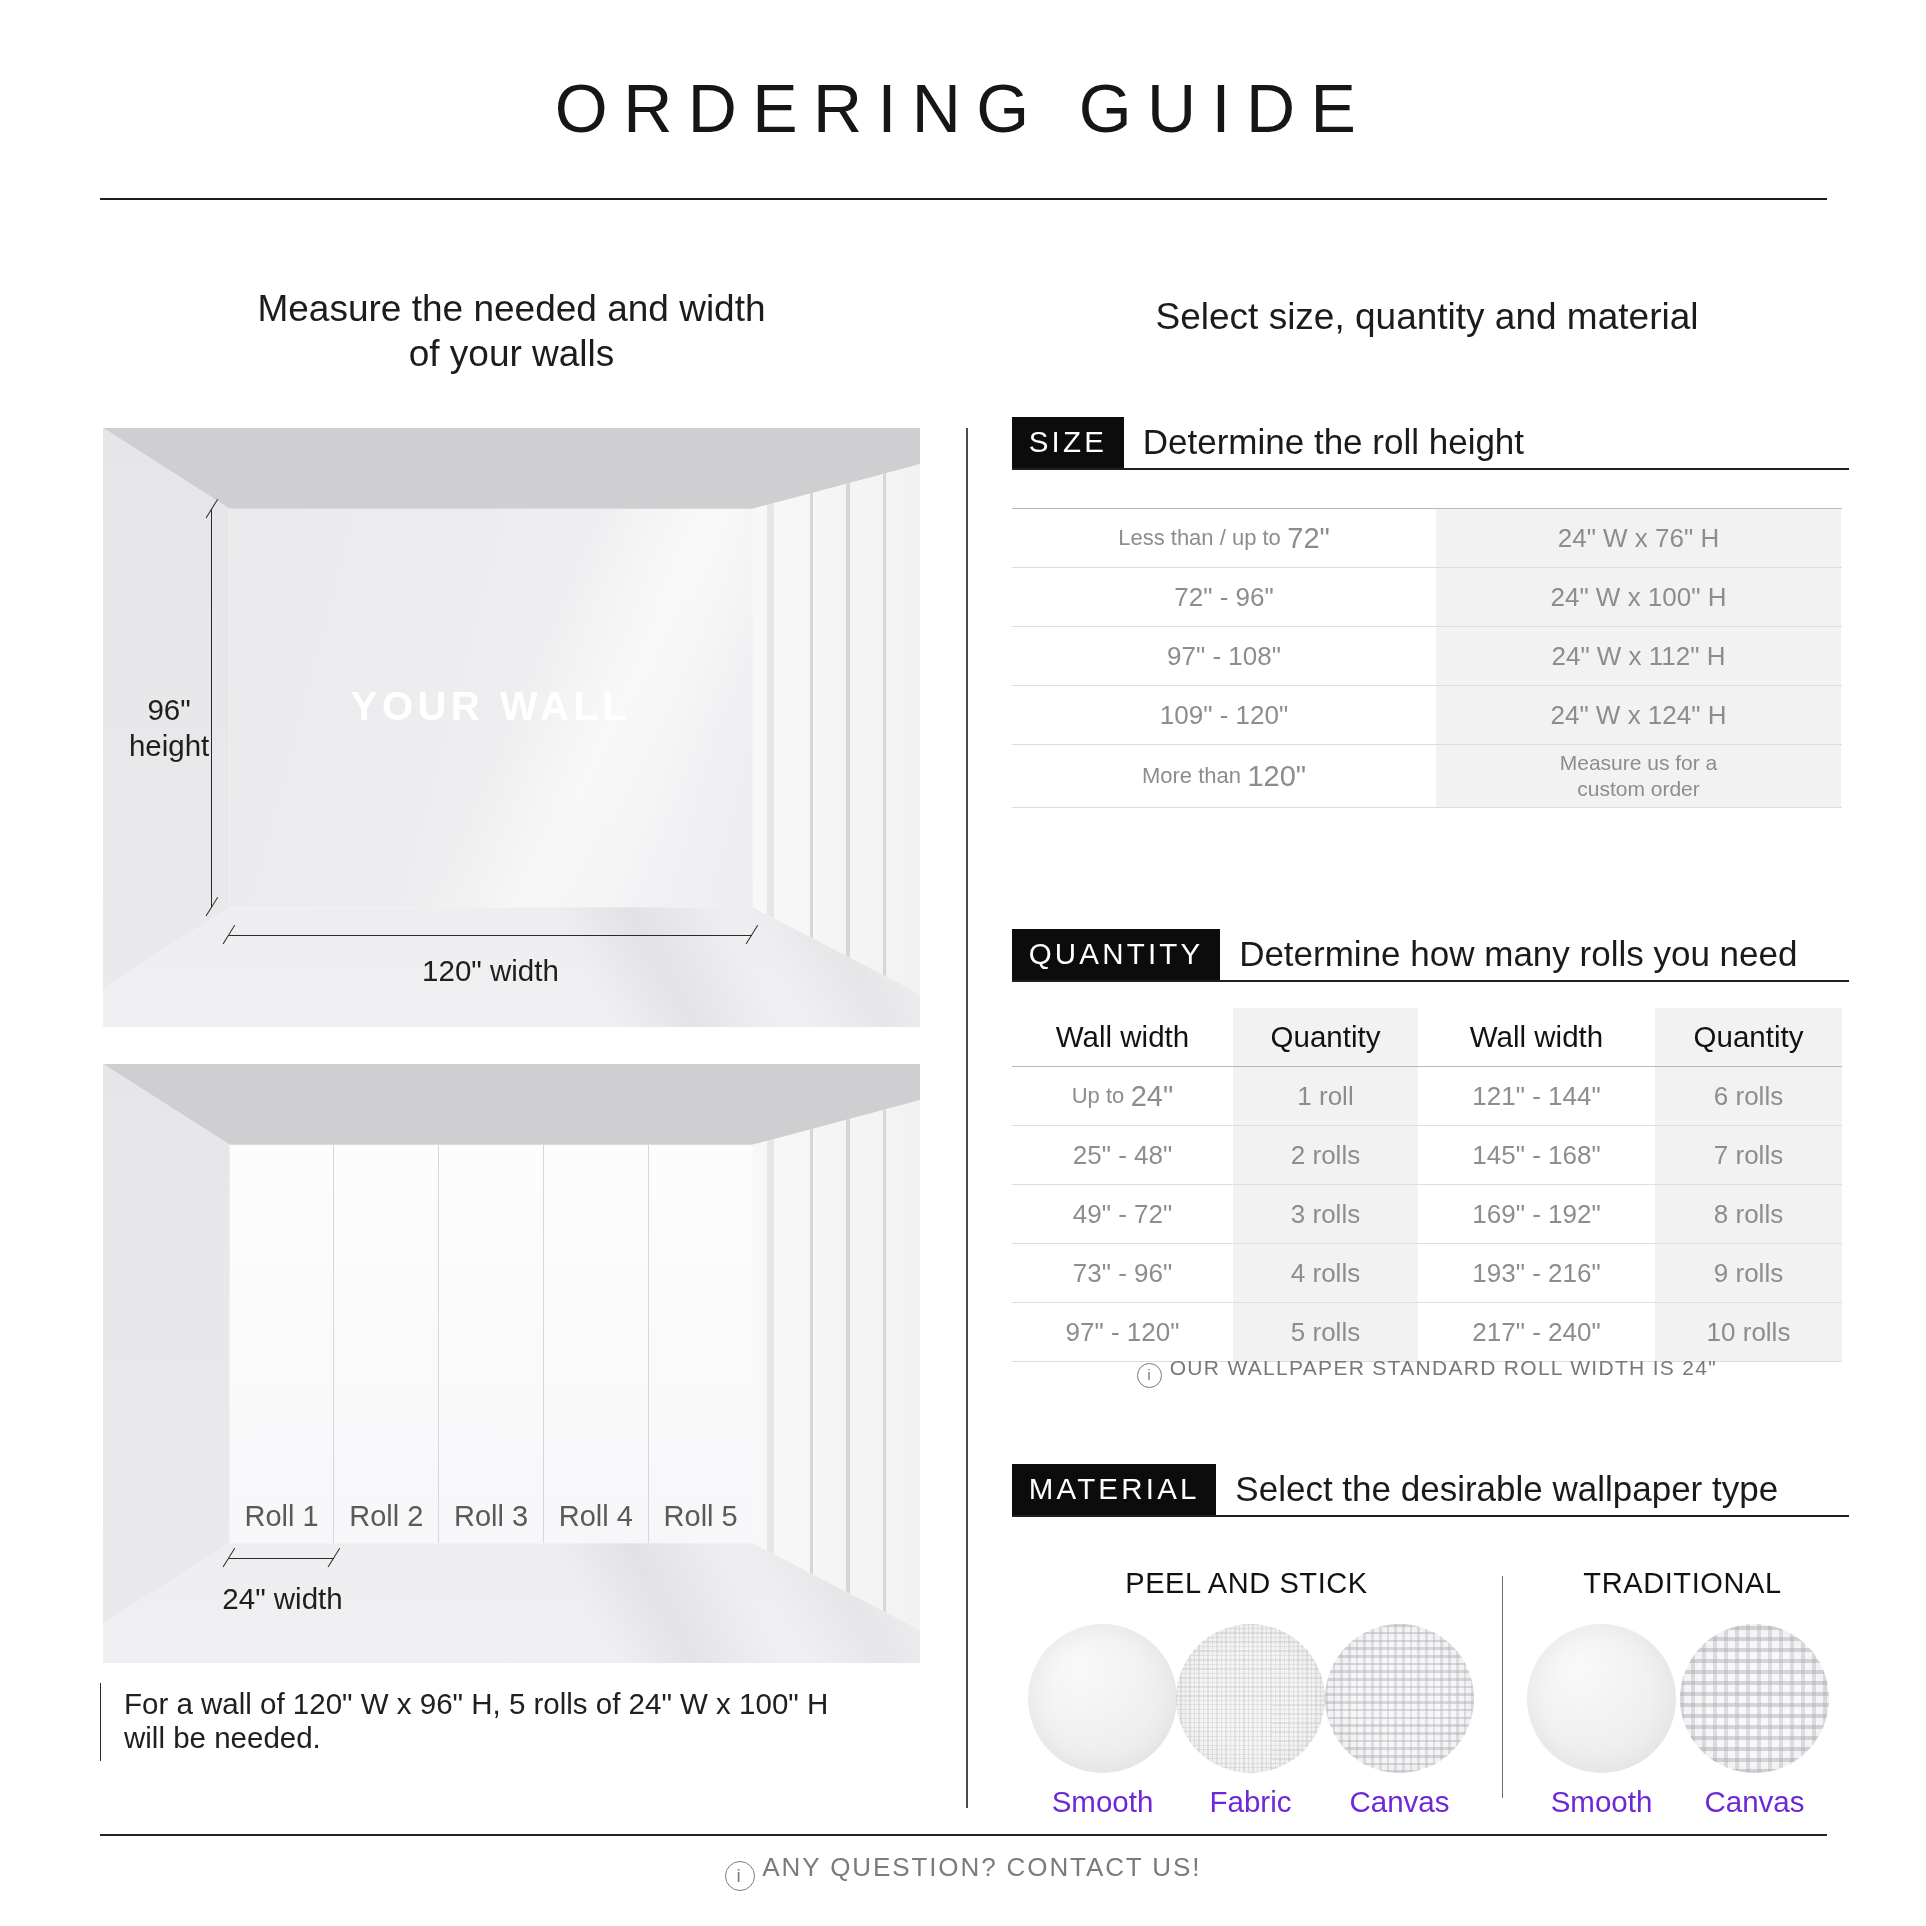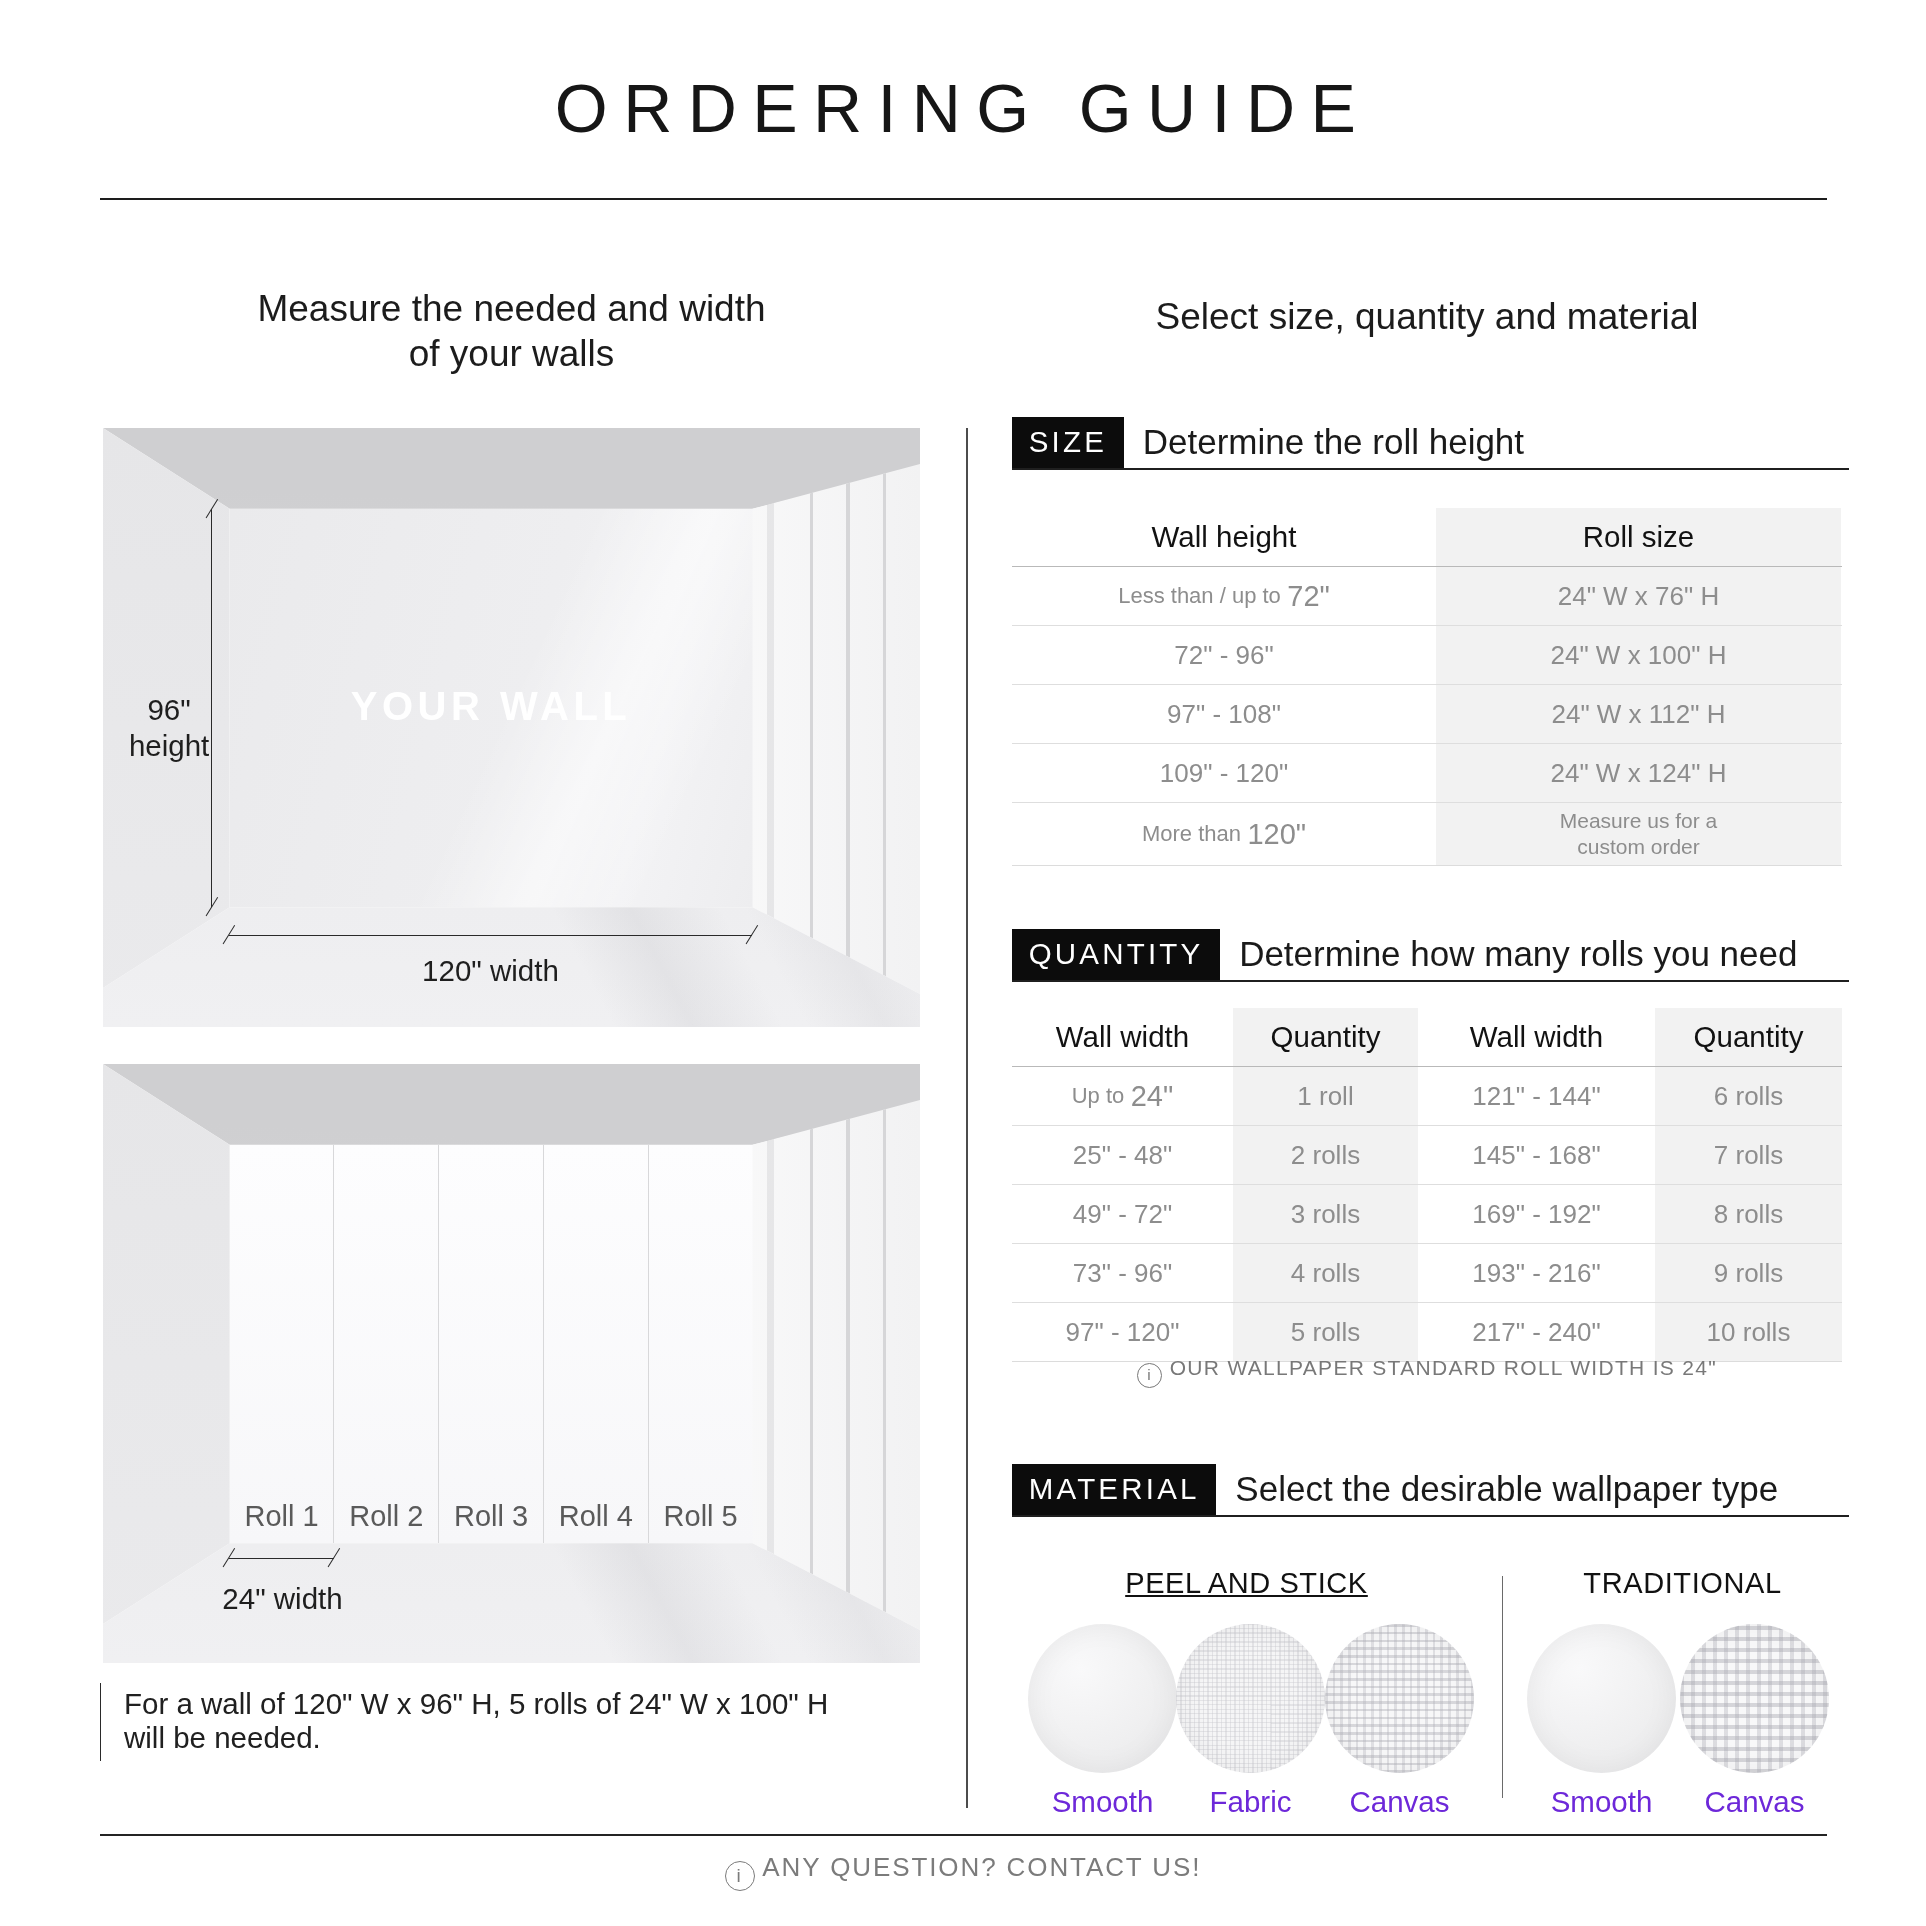--- a/index.html
+++ b/index.html
@@ -108,21 +108,21 @@
 
   .note{position:absolute;left:1012px;width:830px;top:1356px;text-align:center;
     font-size:21px;letter-spacing:1.3px;color:#787878;}
   .info-icon{display:inline-block;width:23px;height:23px;border:1.9px solid #787878;border-radius:50%;
     font-size:15.4px;line-height:22px;text-align:center;margin-right:7.7px;vertical-align:-5.1px;color:#787878;}
   .footer .info-icon{width:28px;height:28px;font-size:19px;line-height:27px;color:#7b7b7b;border-color:#7b7b7b;vertical-align:-6.4px;}
 
   
   .material{position:absolute;left:1012px;top:1541px;width:830px;height:295px;}
   .mat-group-title{position:absolute;top:26px;font-size:29px;color:#111111;letter-spacing:0.6px;text-align:center;}
-  .g1{left:42px;width:385px;text-decoration:underline;}
+  .g1{left:42px;width:385px;}
   .g2{left:542px;width:257px;}
   .mat-divider{position:absolute;left:490px;top:35px;width:1.3px;height:222px;background:#6a6a6a;}
   .swatch{position:absolute;top:83px;width:149px;text-align:center;}
   .s1{left:16px;} .s2{left:164px;} .s3{left:313px;} .s4{left:515px;} .s5{left:668px;}
   .swatch-circle{width:149px;height:149px;border-radius:50%;box-shadow:inset 0 0 29.5px rgba(0,0,0,0.05);}
   .tex-smooth{background:radial-gradient(circle at 35% 30%,#f9f9fa,#ededee 70%,#e7e7e9);}
   .tex-fabric{background-color:#f5f5f6;
     background-image:repeating-linear-gradient(0deg,rgba(198,198,204,.38) 0 1.3px,transparent 1.3px 4.5px),
                      repeating-linear-gradient(90deg,rgba(198,198,204,.38) 0 1.3px,transparent 1.3px 4.5px);}
   .tex-canvas{background-color:#f7f7f8;
@@ -221,24 +221,20 @@
     <div>For a wall of 120" W x 96" H, 5 rolls of 24" W x 100" H</div>
     <div>will be needed.</div>
   </div>
 
   <div class="sec-header size-header">
     <span class="tag">SIZE</span><span class="sec-title">Determine the roll height</span>
   </div>
   <div class="rule size-rule"></div>
 
   <div class="table size-table">
-    <div class="tr th-row">
-      <div class="td c1 th">Wall height</div>
-      <div class="td c2 th band">Roll size</div>
-    </div>
     <div class="tr under-head">
       <div class="td c1">
         <span class="sm">Less than / up to</span>
         <span class="lg">72"</span>
       </div>
       <div class="td c2 band">24" W x 76" H</div>
     </div>
     <div class="tr">
       <div class="td c1">72" - 96"</div>
       <div class="td c2 band">24" W x 100" H</div>

